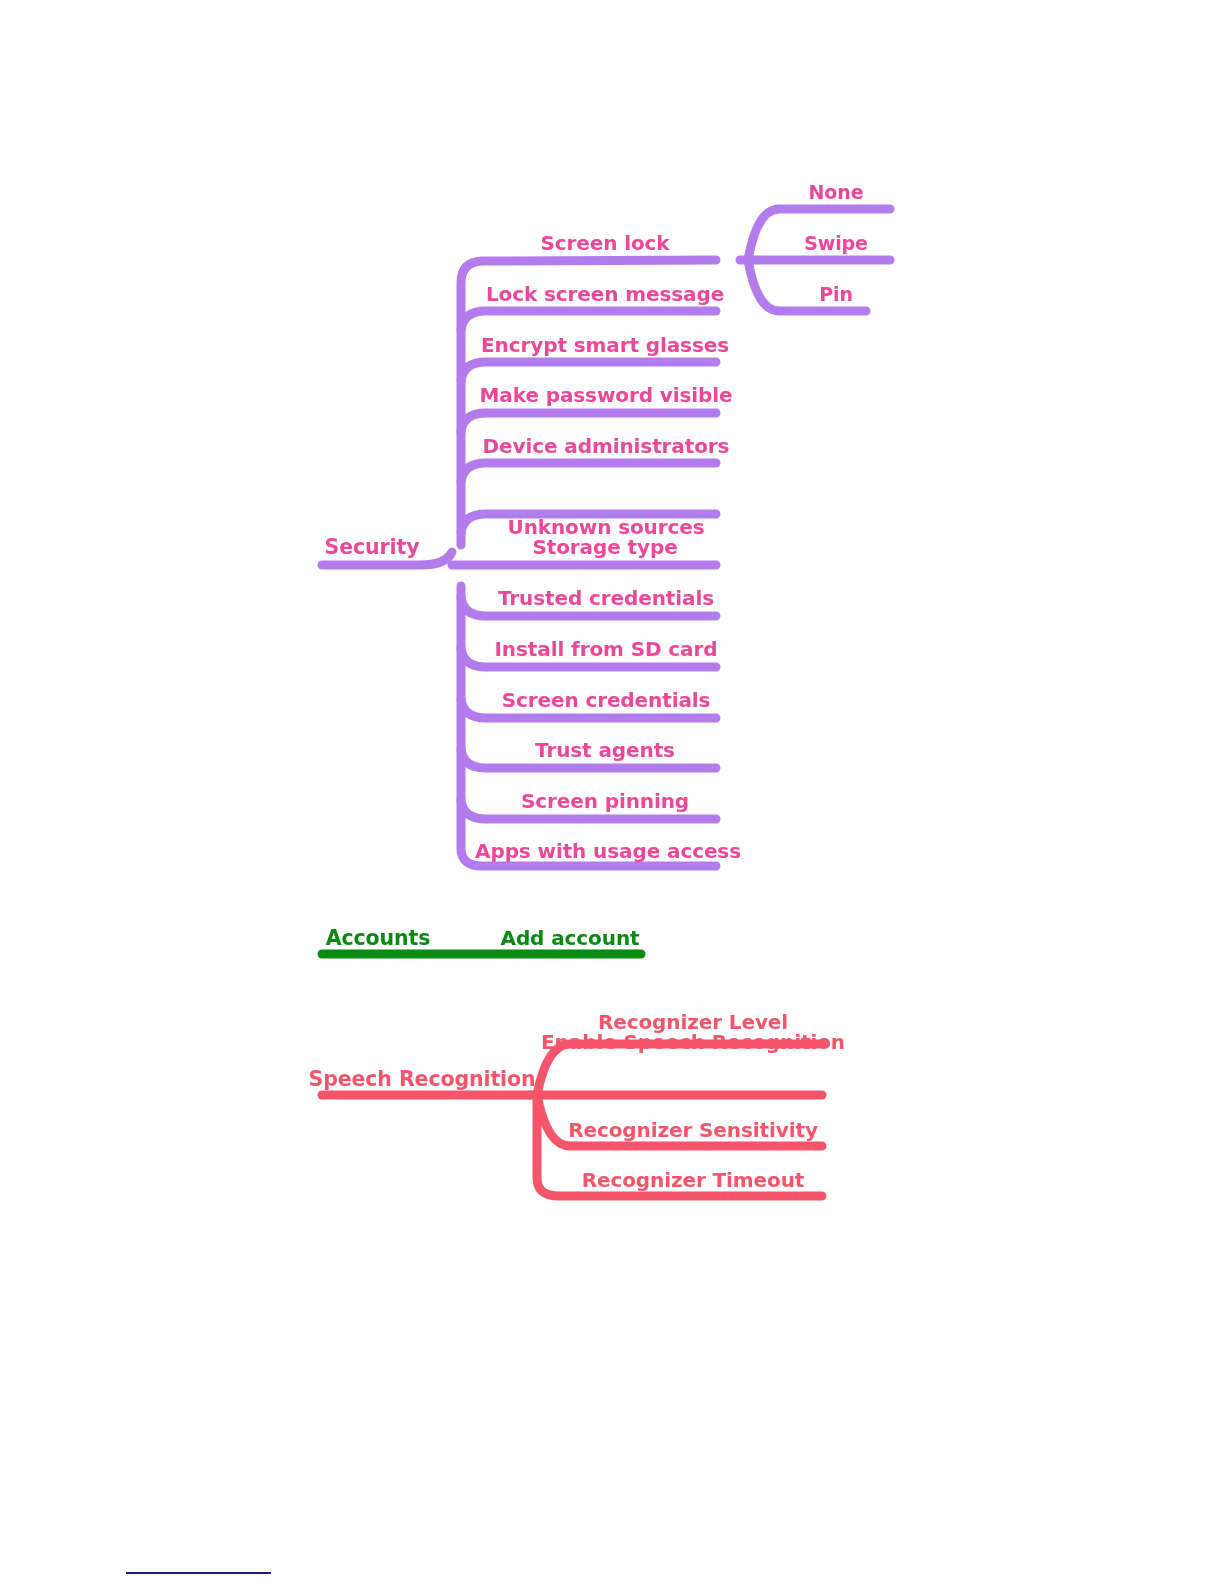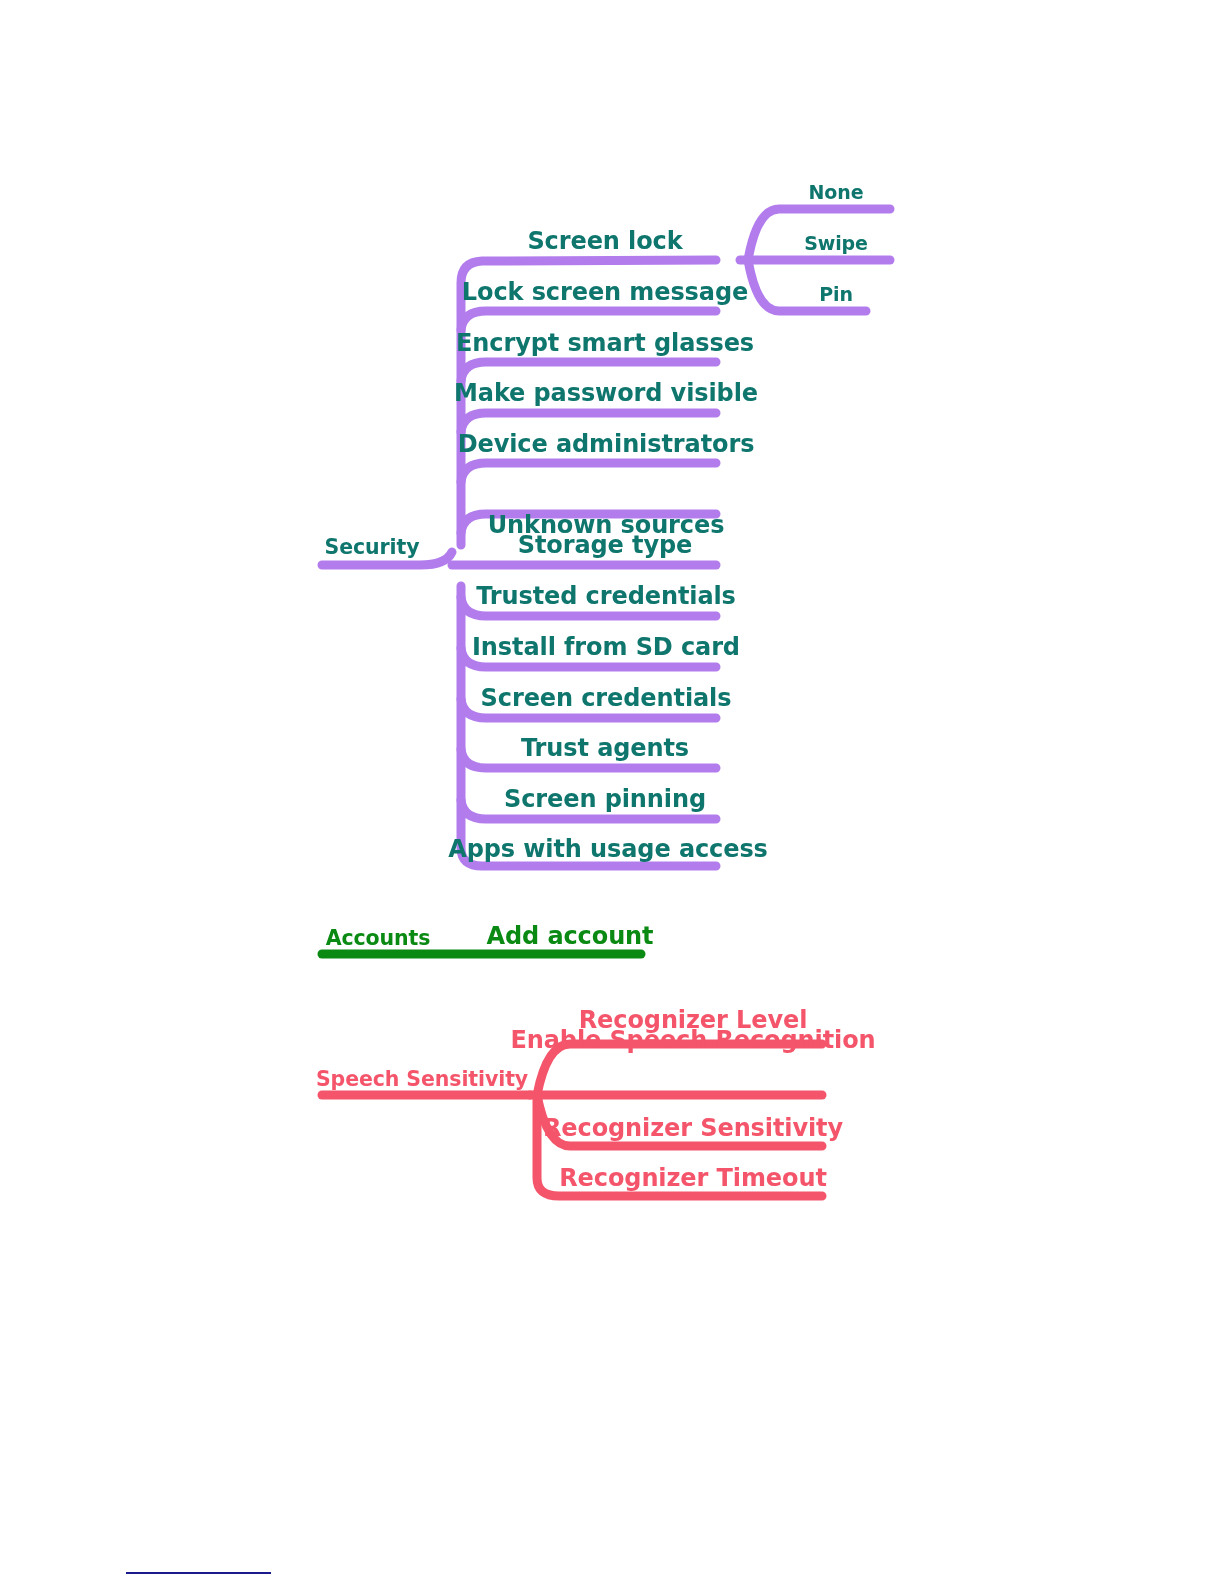--- a/index.html
+++ b/index.html
@@ -26,26 +26,26 @@
     pointer-events: none;
   }
   .node-label {
     position: absolute;
     font-weight: 700;
     white-space: nowrap;
     line-height: 1;
     letter-spacing: -0.1px;
     transform: translate(-50%, -100%);
   }
-  .lbl-purple { color: #0f766e; }
+  .lbl-purple { color: #ec4899; }
   .lbl-green  { color: #0a8a12; }
   .lbl-red    { color: #f4556a; }
 
   .sz-root   { font-size: 20.5px; }
-  .sz-child  { font-size: 24px; }
+  .sz-child  { font-size: 20px; }
   .sz-leaf   { font-size: 19px; }
 
   .footer-rule {
     position: absolute;
     height: 2px;
     background: #1a1a8c;
   }
 </style>
 </head>
 <body>
@@ -128,21 +128,21 @@
   <div class="node-label lbl-purple sz-leaf" style="left:836px; top:202px;">None</div>
 
   <div class="node-label lbl-purple sz-leaf" style="left:836px; top:253px;">Swipe</div>
 
   <div class="node-label lbl-purple sz-leaf" style="left:836px; top:304px;">Pin</div>
 
   <div class="node-label lbl-green sz-root" style="left:378px; top:948px;">Accounts</div>
 
   <div class="node-label lbl-green sz-child" style="left:570px; top:948px;">Add account</div>
 
-  <div class="node-label lbl-red sz-root" style="left:422px; top:1089px;">Speech Sensitivity</div>
+  <div class="node-label lbl-red sz-root" style="left:422px; top:1089px;">Speech Recognition</div>
 
   <div class="node-label lbl-red sz-child" style="left:693px; top:1028px;margin-top:24px;">Enable Speech Recognition</div>
 
   <div class="node-label lbl-red sz-child" style="left:693px; top:1032px;">Recognizer Level</div>
 
   <div class="node-label lbl-red sz-child" style="left:693px; top:1140px;">Recognizer Sensitivity</div>
 
   <div class="node-label lbl-red sz-child" style="left:693px; top:1190px;">Recognizer Timeout</div>
 
   <div class="footer-rule" style="left:126px; top:1572px; width:145px;"></div>

